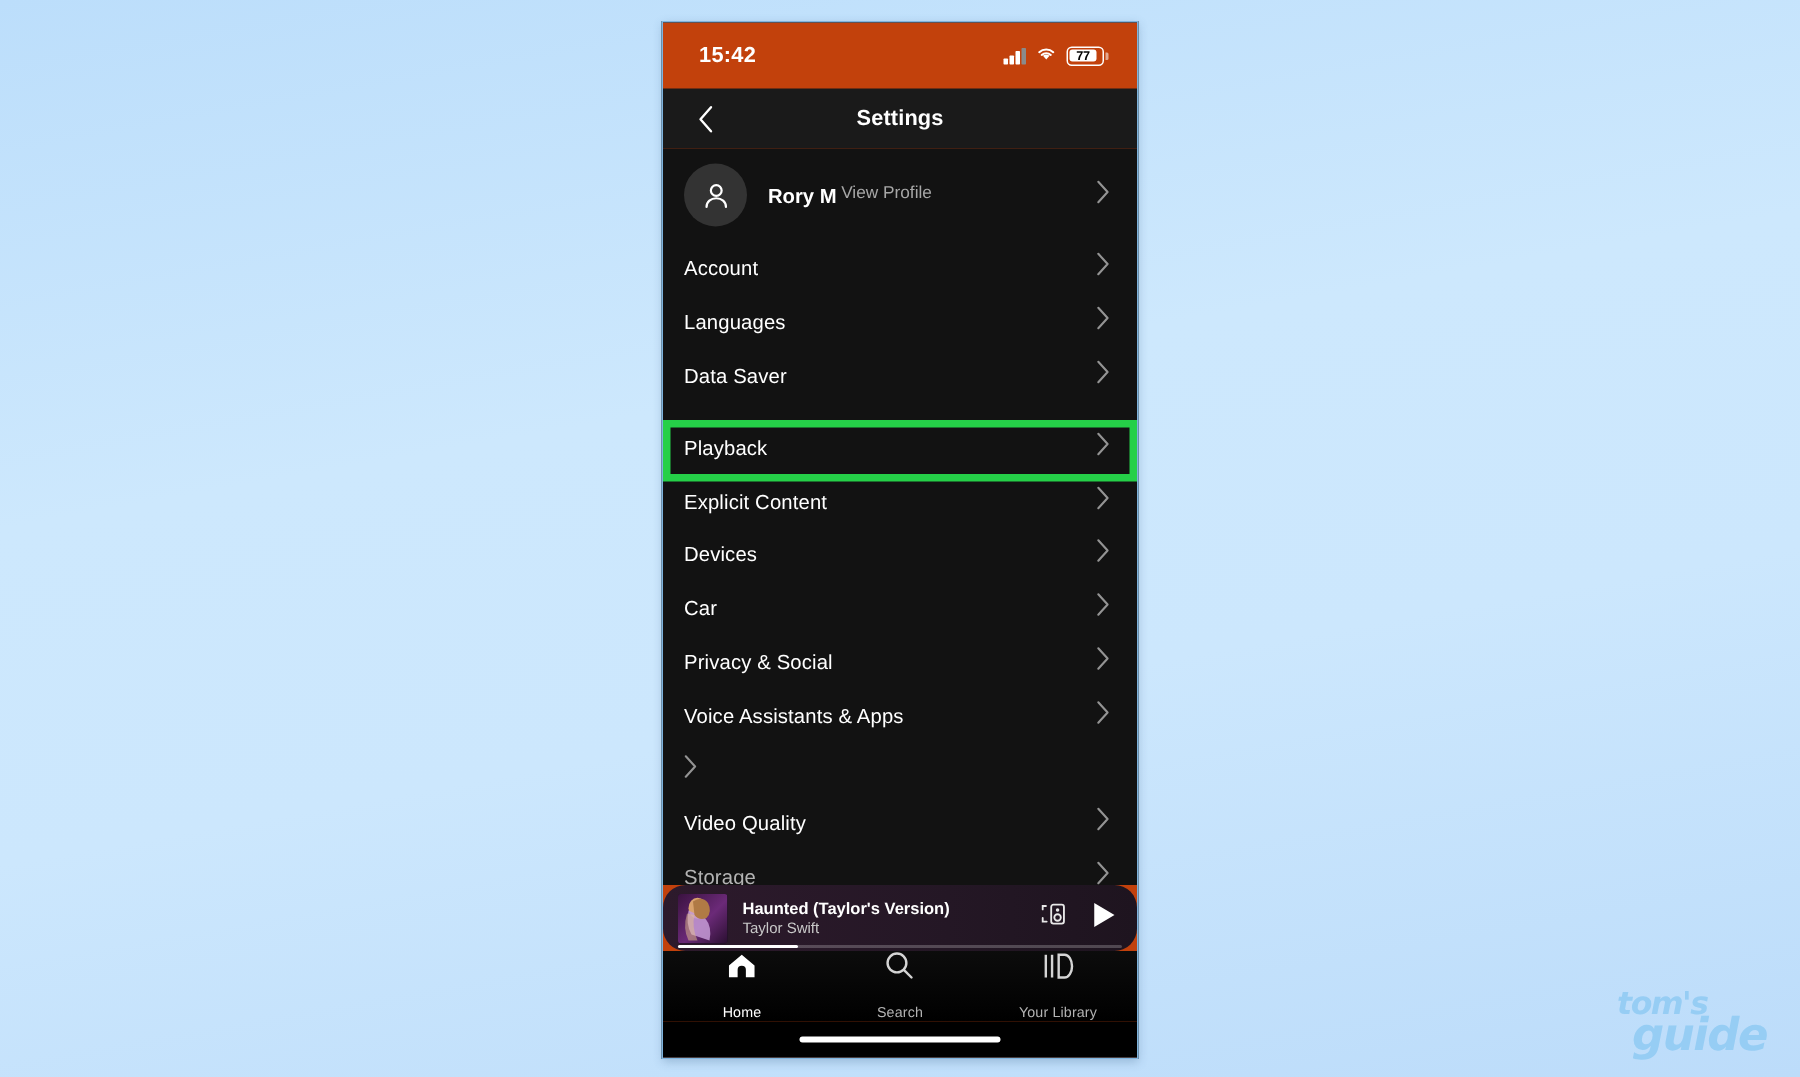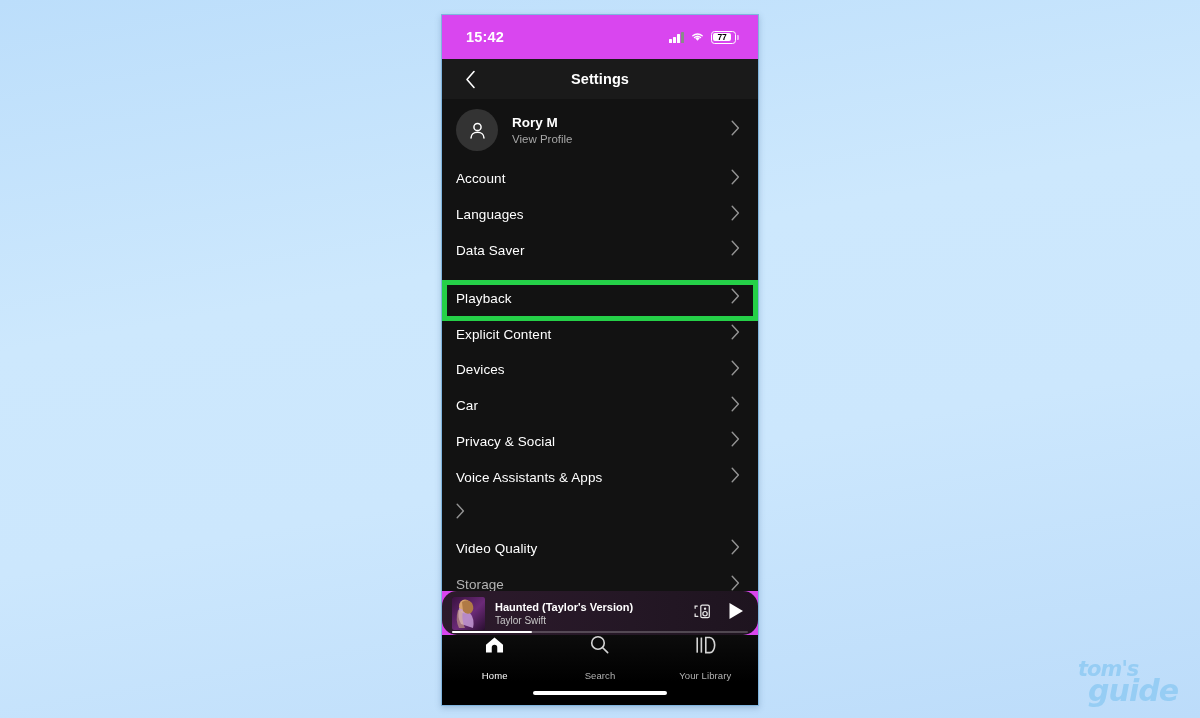--- a/index.html
+++ b/index.html
@@ -25,21 +25,21 @@
     height: 692px;
     background: #000;
     border: 1px solid #7fb4de;
     overflow: hidden;
     box-shadow: 0 2px 6px rgba(60,100,140,0.30);
   }
 
   #phone-screen {
     position: absolute;
     inset: 0;
-    background: #d946ef;
+    background: #c2410c;
     display: flex;
     flex-direction: column;
   }
 
   
   #status-bar {
     height: 44px;
     flex: 0 0 44px;
     display: flex;
     align-items: center;
@@ -136,21 +136,21 @@
     cursor: pointer;
   }
   #avatar {
     width: 42px; height: 42px;
     border-radius: 50%;
     background: #333333;
     display: flex; align-items: center; justify-content: center;
     flex: 0 0 42px;
     margin-right: 14px;
   }
-  #profile-text { flex: 1 1 auto; display: flex; flex-direction: column; gap: 3px; }
+  #profile-text { flex: 1 1 auto; display: flex; gap: 3px; }
   #profile-name {
     color: #ffffff;
     font-size: 13.5px;
     font-weight: 600;
   }
   #profile-sub {
     color: #a7a7a7;
     font-size: 11.5px;
   }
 

